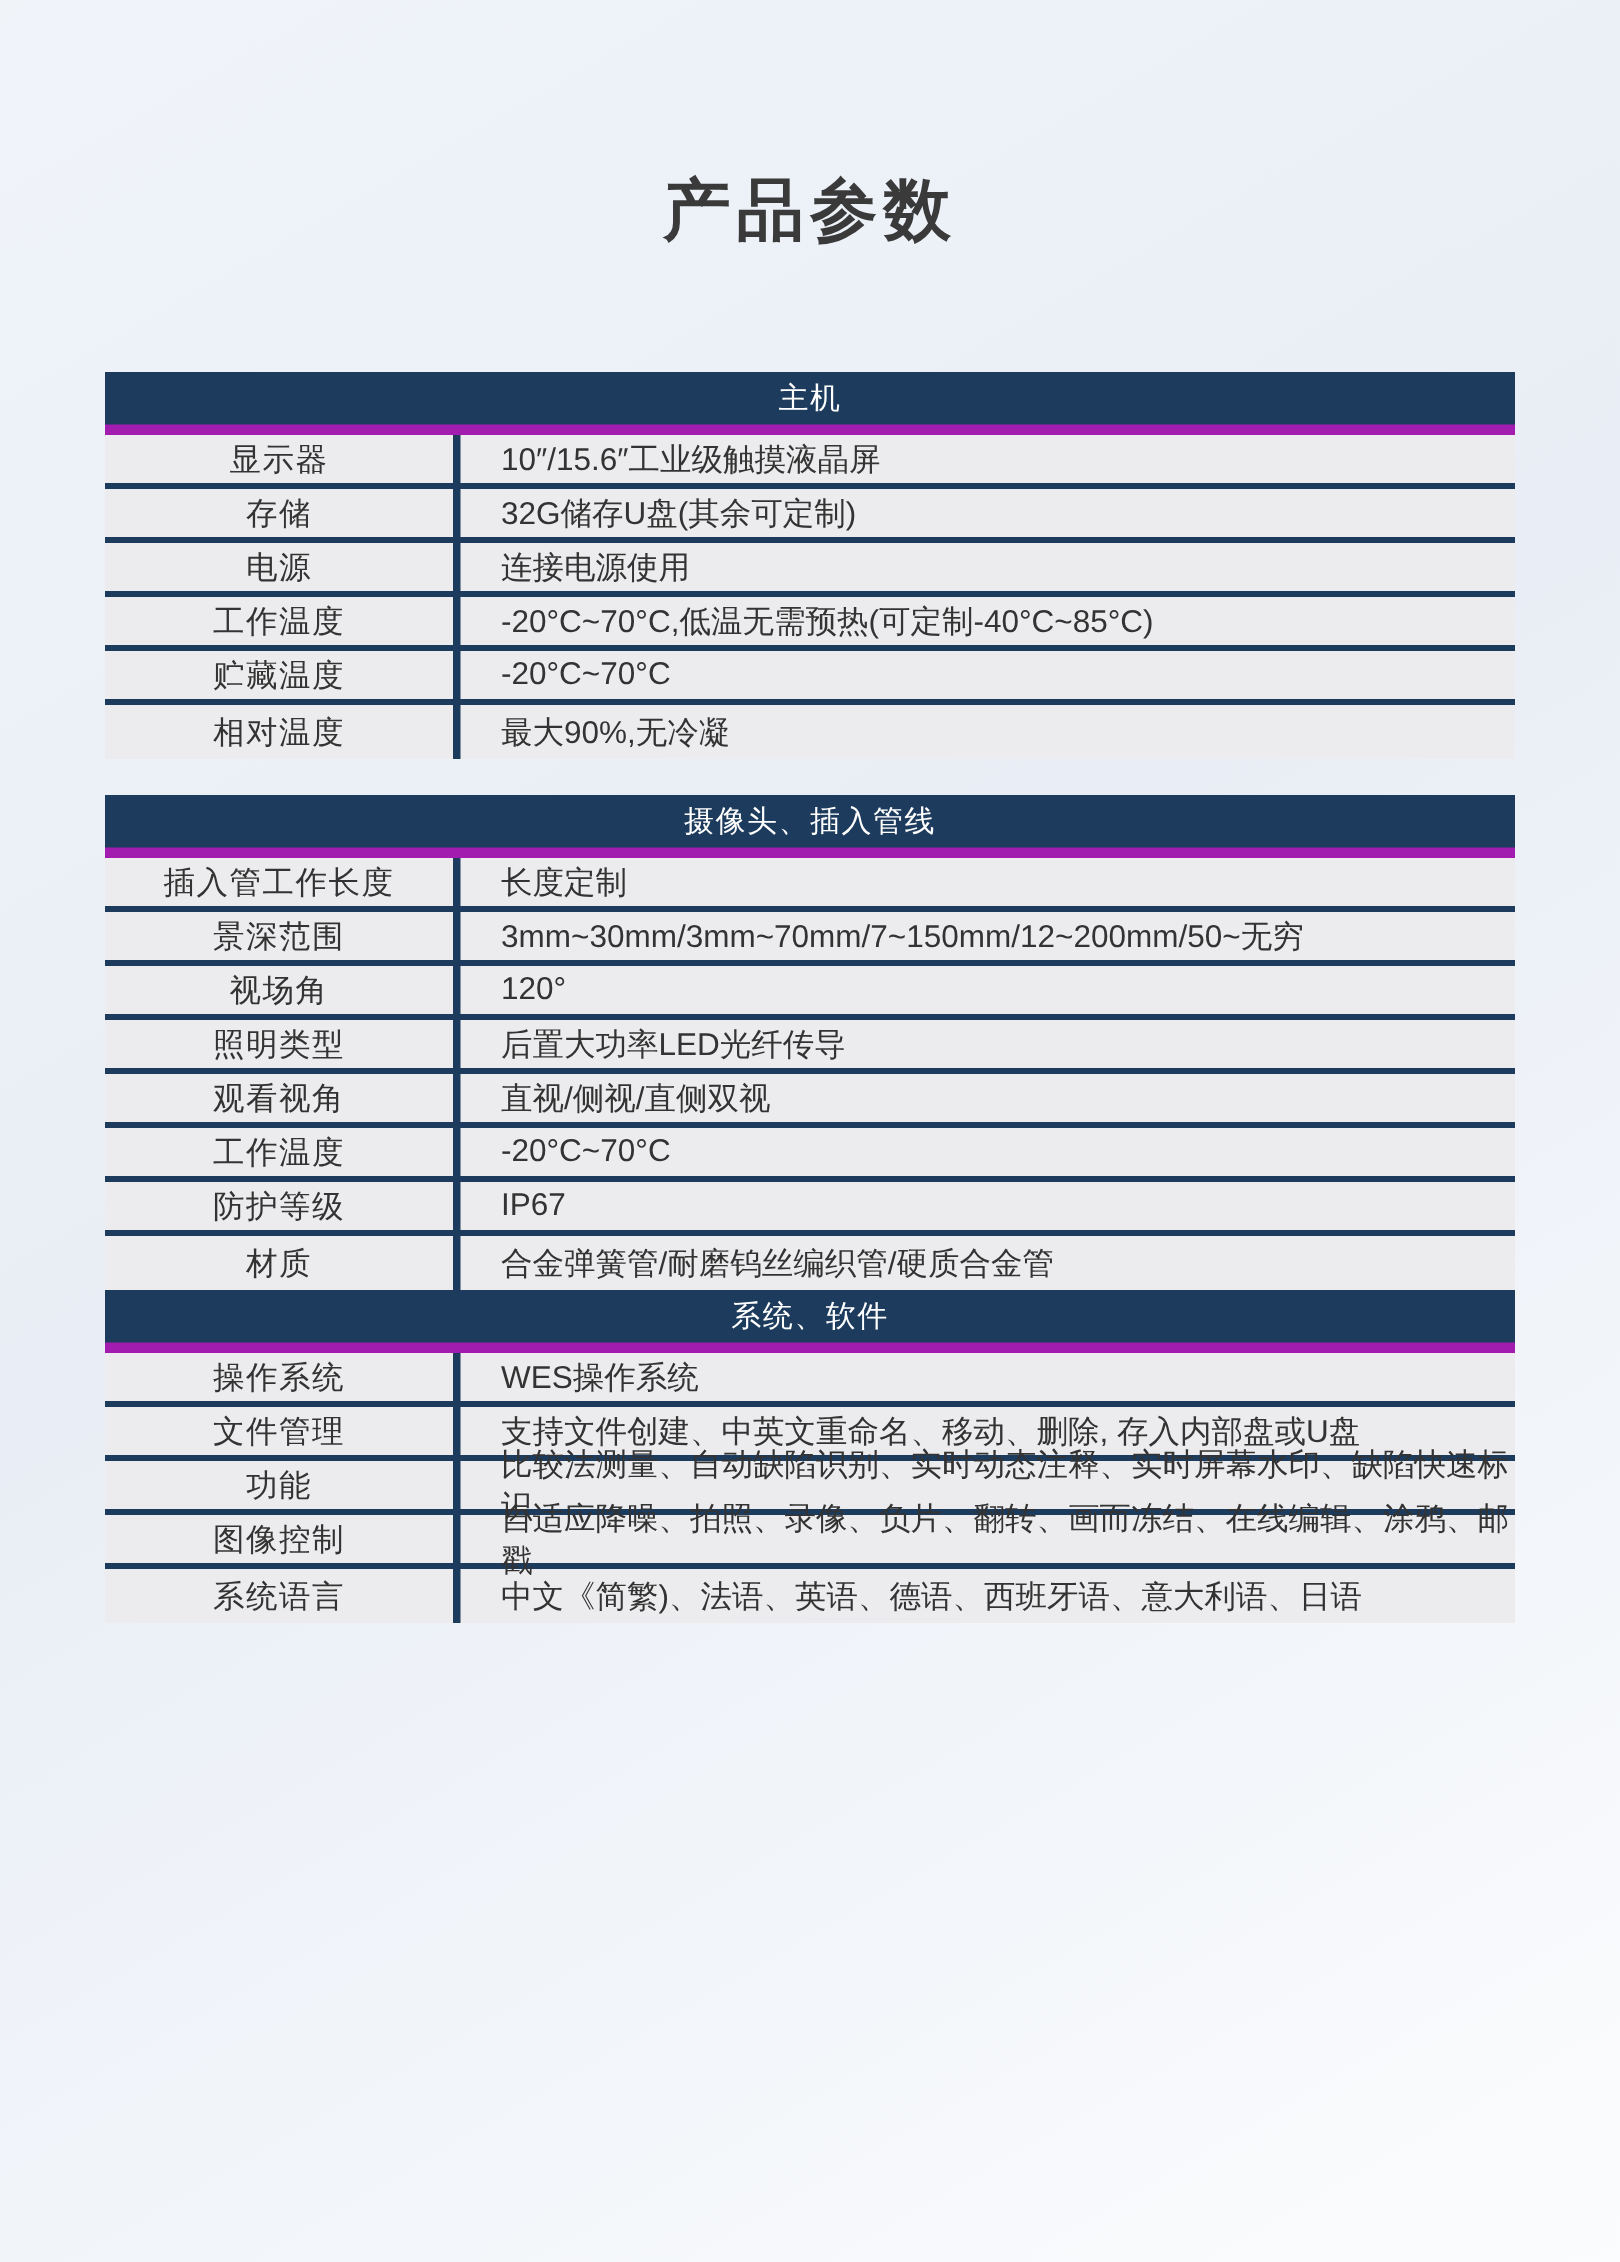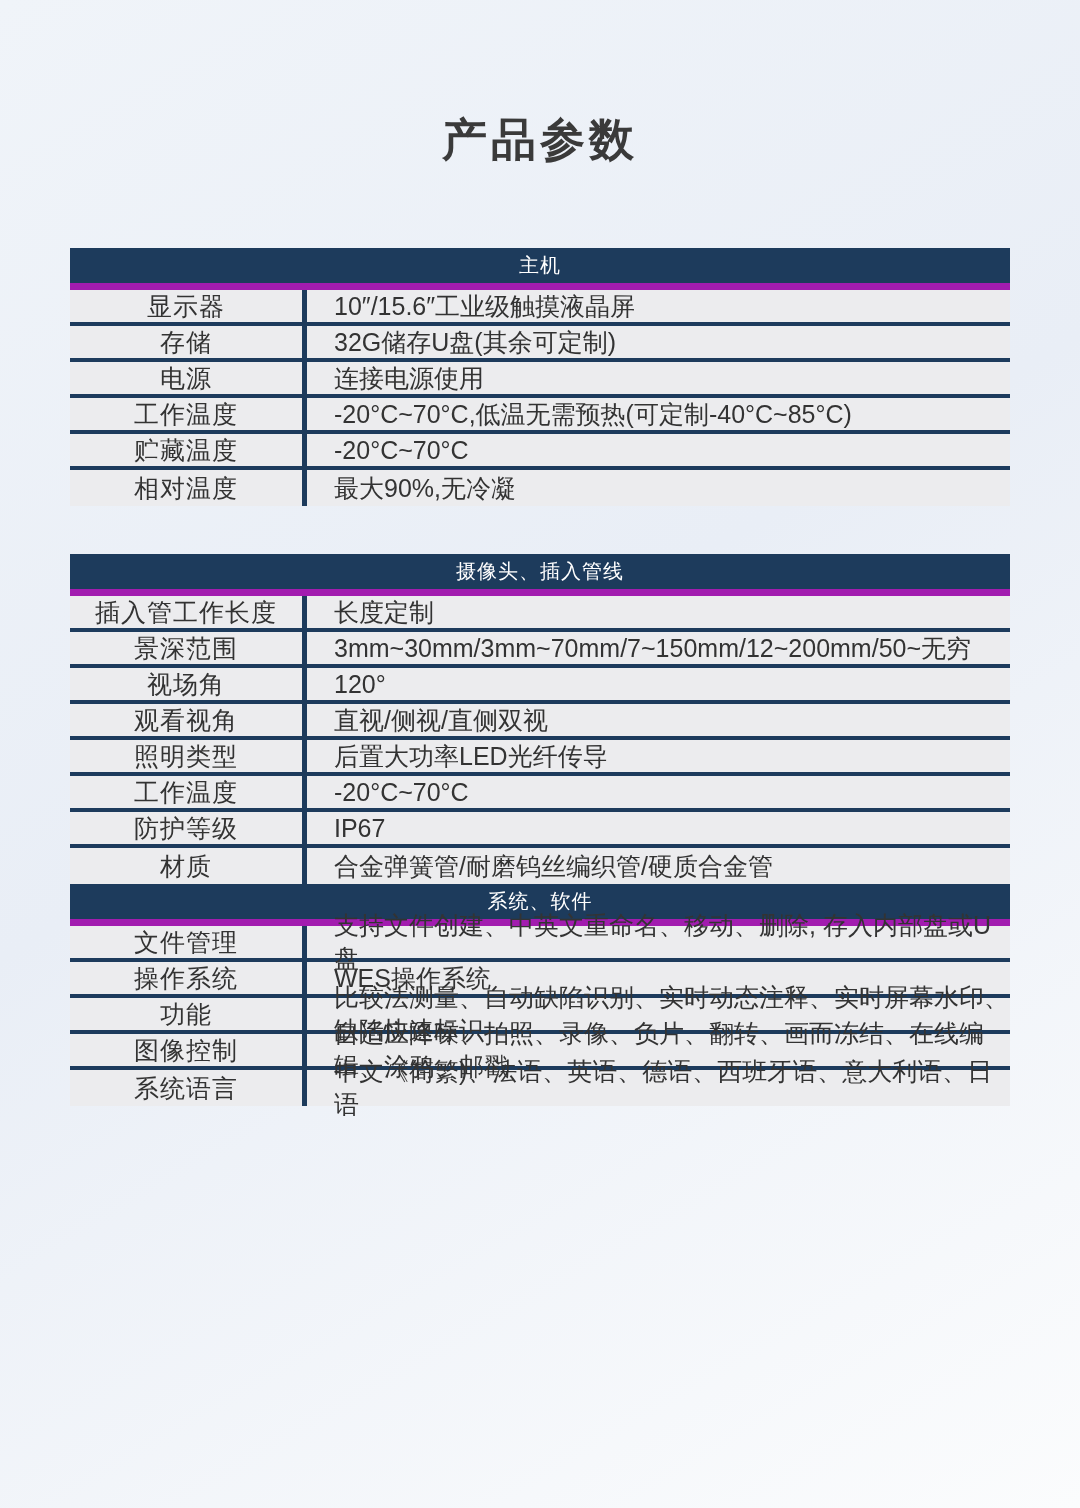--- a/index.html
+++ b/index.html
@@ -17,21 +17,21 @@
     line-height: 56px;
     font-weight: bold;
     color: #3a3a3a;
     letter-spacing: 4px;
   }
   .spec-table {
     width: 940px;
     margin: 0 auto;
   }
   .spec-table.first  { margin-top: 80px; }
-  .spec-table.second { margin-top: 48px; }
+  .spec-table.second { margin-top: 24px; }
   .spec-table.third  { }
   .table-header {
     height: 42px;
     background: #1d3b5c;
     color: #ffffff;
     font-size: 20px;
     display: flex;
     align-items: center;
     justify-content: center;
     border-bottom: 7px solid #a21caf;
@@ -40,21 +40,21 @@
   .row {
     display: flex;
     height: 36px;
     background: #ececee;
     border-bottom: 4px solid #1d3b5c;
   }
   .row:last-child { border-bottom: none; }
   .cell {
     display: flex;
     align-items: center;
-    font-size: 25px;
+    font-size: 21px;
     color: #333333;
   }
   .cell.label {
     width: 232px;
     justify-content: center;
     text-align: center;
     letter-spacing: 1px;
   }
   .vdiv {
     width: 5px;
@@ -119,28 +119,28 @@
       <div class="cell label">景深范围</div>
       <div class="vdiv"></div>
       <div class="cell value">3mm~30mm/3mm~70mm/7~150mm/12~200mm/50~无穷</div>
     </div>
     <div class="row">
       <div class="cell label">视场角</div>
       <div class="vdiv"></div>
       <div class="cell value">120°</div>
     </div>
     <div class="row">
+      <div class="cell label">照明类型</div>
+      <div class="vdiv"></div>
+      <div class="cell value">后置大功率LED光纤传导</div>
+    </div>
+    <div class="row">
       <div class="cell label">观看视角</div>
       <div class="vdiv"></div>
       <div class="cell value">直视/侧视/直侧双视</div>
-    </div>
-    <div class="row">
-      <div class="cell label">照明类型</div>
-      <div class="vdiv"></div>
-      <div class="cell value">后置大功率LED光纤传导</div>
     </div>
     <div class="row">
       <div class="cell label">工作温度</div>
       <div class="vdiv"></div>
       <div class="cell value">-20°C~70°C</div>
     </div>
     <div class="row">
       <div class="cell label">防护等级</div>
       <div class="vdiv"></div>
       <div class="cell value">IP67</div>
@@ -150,28 +150,28 @@
       <div class="vdiv"></div>
       <div class="cell value">合金弹簧管/耐磨钨丝编织管/硬质合金管</div>
     </div>
   </div>
 </div>
 
 <div class="spec-table third">
   <div class="table-header">系统、软件</div>
   <div class="table-body">
     <div class="row">
+      <div class="cell label">操作系统</div>
+      <div class="vdiv"></div>
+      <div class="cell value">WES操作系统</div>
+    </div>
+    <div class="row">
       <div class="cell label">文件管理</div>
       <div class="vdiv"></div>
       <div class="cell value">支持文件创建、中英文重命名、移动、删除, 存入内部盘或U盘</div>
-    </div>
-    <div class="row">
-      <div class="cell label">操作系统</div>
-      <div class="vdiv"></div>
-      <div class="cell value">WES操作系统</div>
     </div>
     <div class="row">
       <div class="cell label">功能</div>
       <div class="vdiv"></div>
       <div class="cell value">比较法测量、自动缺陷识别、实时动态注释、实时屏幕水印、缺陷快速标识</div>
     </div>
     <div class="row">
       <div class="cell label">图像控制</div>
       <div class="vdiv"></div>
       <div class="cell value">自适应降噪、拍照、录像、负片、翻转、画而冻结、在线编辑、涂鸦、邮戳</div>

